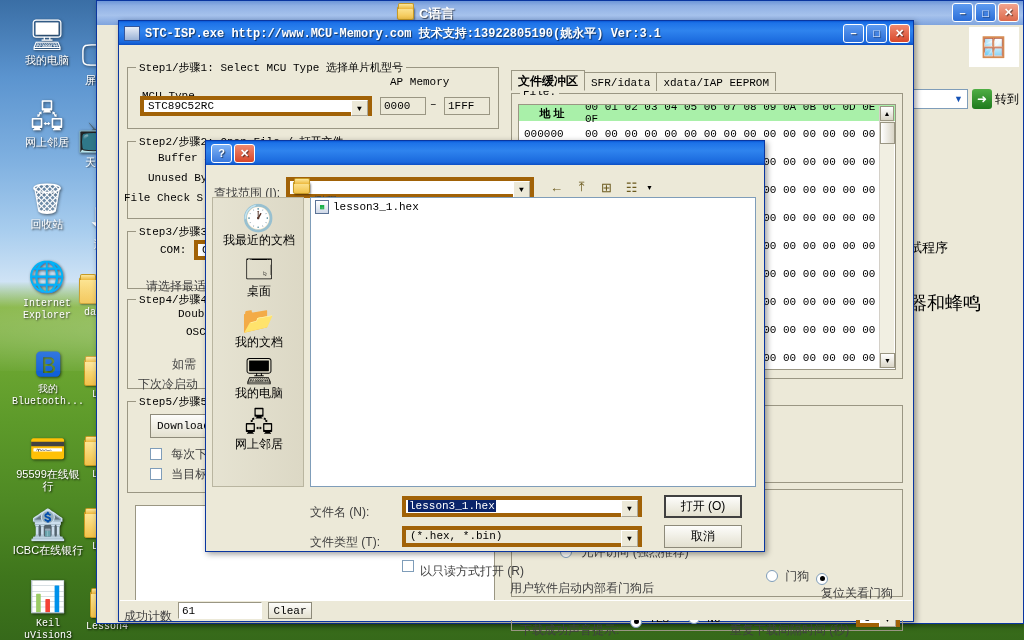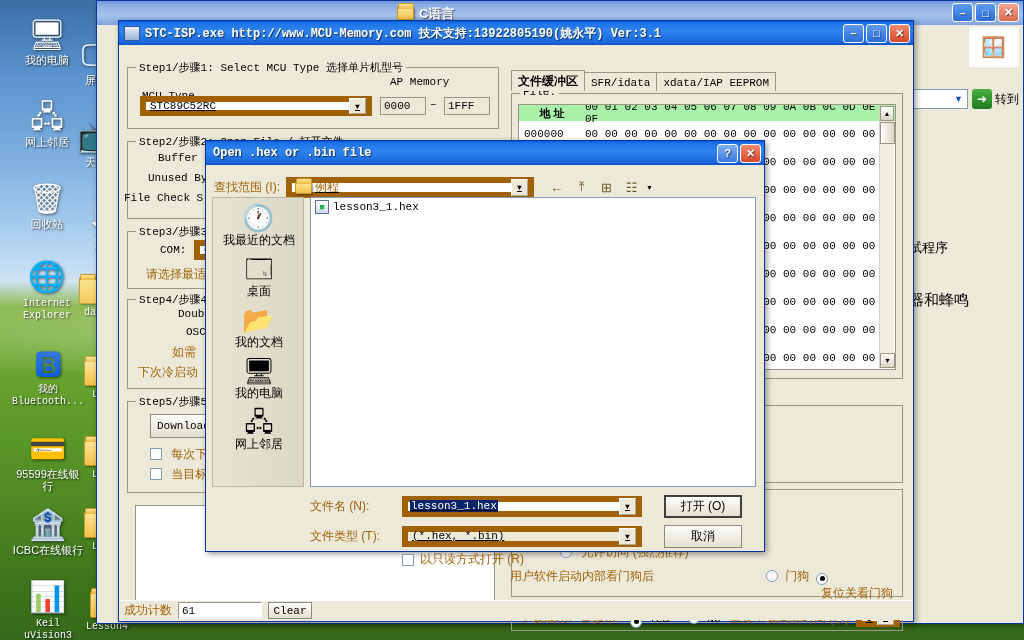--- a/index.html
+++ b/index.html
@@ -66,25 +66,25 @@
   .tbb.close.lite{background:linear-gradient(to bottom,#f3a48e,#dc6a4c);}
   .tbb.q{background:linear-gradient(to bottom,#7fb3f5,#3a79dd);}
 
   
   #stcwin { left:118px; top:20px; width: 796px; height: 602px; border-color:#0a36a0;}
   #stc-body{position:absolute;left:0;top:24px;width:794px;height:576px;background:#ece9d8;}
   .grp{position:absolute;border:1px solid #9a9683;background:transparent;}
   .grp > .lg{position:absolute;top:-8px;left:8px;background:#ece9d8;padding:0 3px;
     font-family:"Liberation Mono",monospace;font-size:11px;color:#000;white-space:nowrap;}
   .lbl{font-family:"Liberation Mono",monospace;font-size:11px;color:#000;white-space:nowrap;}
-  .lblcn{font-family:"Liberation Sans",sans-serif;font-size:12px;color:#a16207;white-space:nowrap;}
+  .lblcn{font-family:"Liberation Sans",sans-serif;font-size:12px;color:#404040;white-space:nowrap;margin-top:12px;}
   .txtfield{background:#fff;border:1px solid #7f9db9;height:18px;font-family:"Liberation Mono",monospace;
     font-size:11px;padding:1px 3px;display:flex;align-items:center;}
-  .combo{background:#fff;border:6px solid #a16207;height:20px;display:flex;align-items:center;
-    font-family:"Liberation Mono",monospace;font-size:11px;padding-left:4px;text-decoration:underline;}
+  .combo{background:#fff;border:4px solid #a16207;height:20px;display:flex;align-items:flex-start;
+    font-family:"Liberation Mono",monospace;font-size:11px;padding-left:4px;}
   .combo .arrow{margin-left:auto;width:17px;height:16px;background:#ece9d8;border:1px solid #aca899;
     border-top-color:#fff;border-left-color:#fff;display:flex;align-items:center;justify-content:center;font-size:8px;}
   .btn{background:linear-gradient(to bottom,#fdfdfb,#e3e0cf);border:1px solid #8d8a7a;
     font-family:"Liberation Mono",monospace;font-size:11px;display:flex;align-items:center;
     justify-content:center;color:#000;}
   .chk{width:12px;height:12px;background:#fff;border:1px solid #7f9db9;display:inline-block;vertical-align:-2px;}
   .radio{width:12px;height:12px;border:1px solid #7f9db9;border-radius:50%;background:#fff;
     display:inline-flex;align-items:center;justify-content:center;vertical-align:-2px;}
   .radio.on::after{content:"";width:5px;height:5px;border-radius:50%;background:#000;}
 
@@ -225,21 +225,21 @@
       <span style="color:#1552b5;font-size:9px;padding-right:4px">▼</span>
     </div>
     <div style="display:flex;align-items:center;gap:3px">
       <span style="width:20px;height:20px;border-radius:3px;background:linear-gradient(to bottom,#4fae45,#1e7a1c);
                    color:#fff;display:flex;align-items:center;justify-content:center;font-size:12px">➜</span>
       <span style="font-family:'Liberation Sans',sans-serif;font-size:12px">转到</span>
     </div>
   </div>
 
   <div style="position:absolute;right:4px;top:238px;width:110px;font-family:'Liberation Sans',sans-serif;font-size:13px">试程序</div>
-  <div style="position:absolute;right:4px;top:290px;width:110px;font-family:Liberation Mono, monospace;font-size:15px">器和蜂鸣</div>
+  <div style="position:absolute;right:4px;top:290px;width:110px;font-family:Liberation Mono, monospace;font-size:18px">器和蜂鸣</div>
 </div>
 
 <div class="win" id="stcwin" style="z-index:5">
   <div class="titlebar">
     <span style="width:16px;height:15px;background:linear-gradient(to bottom,#e9eef7,#9ab2d6);
                  border:1px solid #33569c;margin-right:5px;display:inline-block"></span>
     <span class="tb-title">STC-ISP.exe http://www.MCU-Memory.com 技术支持:13922805190(姚永平) Ver:3.1</span>
     <span class="tbbtns">
       <span class="tbb">–</span>
       <span class="tbb">□</span>
@@ -418,21 +418,20 @@
       <span class="lblcn">成功计数</span>
       <span class="sunken" style="width:84px;height:17px;display:flex;align-items:center;padding-left:3px;
             font-family:'Liberation Mono',monospace;font-size:11px">61</span>
       <span class="btn" style="width:44px;height:17px">Clear</span>
     </div>
   </div>
 </div>
 
 <div class="win" id="opendlg" style="z-index:20">
   <div class="titlebar">
-    <span class="tb-title" style="padding-left:2px">Open .hex or .bin file</span>
     <span class="tbbtns">
       <span class="tbb q">?</span>
       <span class="tbb close">✕</span>
     </span>
   </div>
   <div id="od-body">
 
     <div style="position:absolute;left:8px;top:10px;width:542px;height:24px;display:flex;align-items:center;gap:6px">
       <span class="lblcn">查找范围 (I):</span>
       <div class="combo" style="width:248px;height:21px;gap:3px;padding-left:3px">

